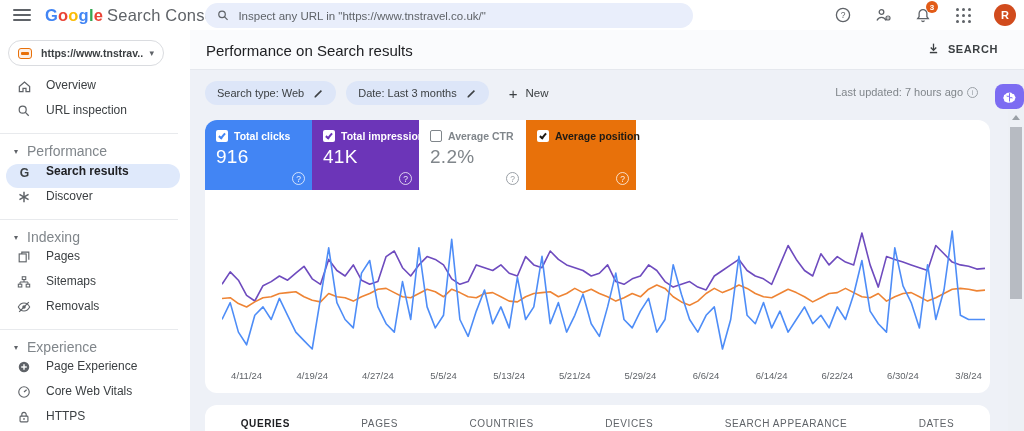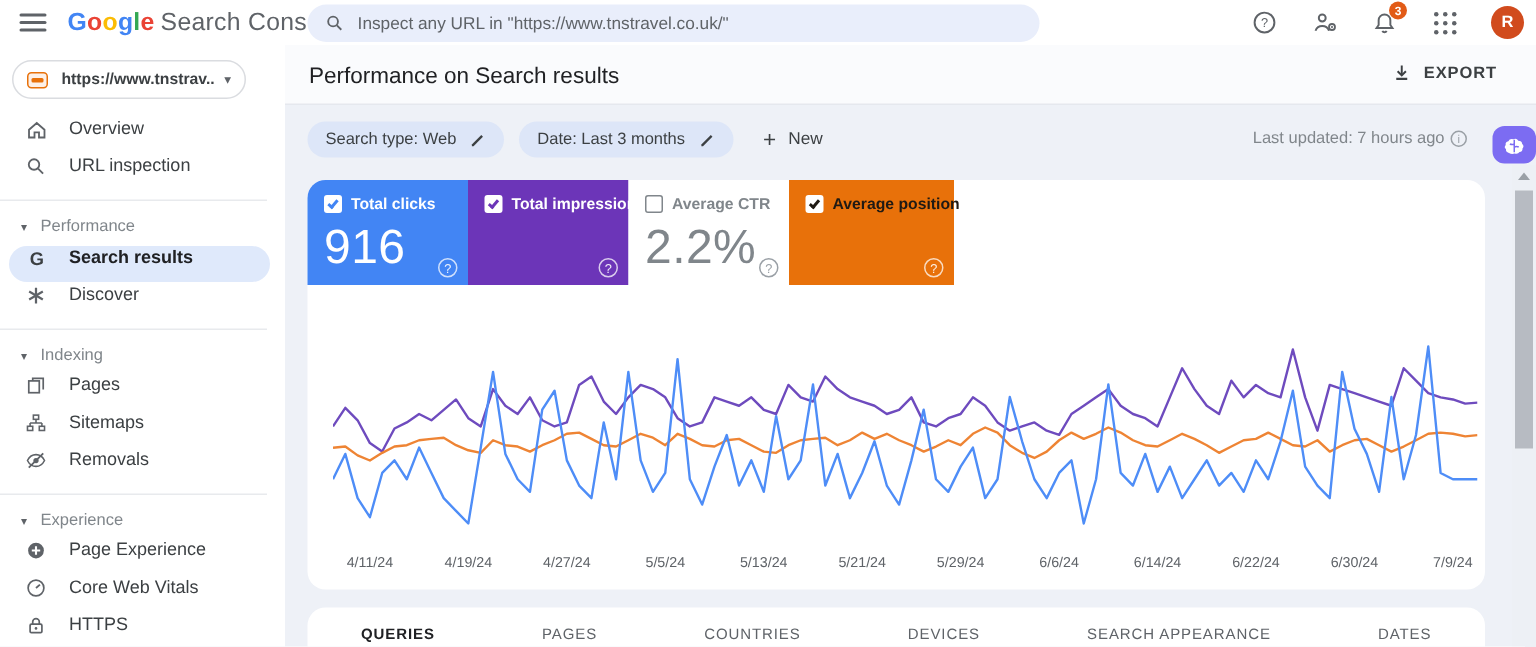--- a/index.html
+++ b/index.html
@@ -31,21 +31,21 @@
   .prop-ic::after { content:""; position:absolute; left:2px; top:3px; right:2px; height:3px; background:#e8710a; border-radius:1px; }
   .property .plabel { font-size:10.5px; font-weight:700; color:#3c4043; margin:0 6px 0 9px; white-space:nowrap; overflow:hidden; }
   .caret { color:#5f6368; font-size:9px; margin-left:auto; }
   .nav-item { height:25px; display:flex; align-items:flex-start; padding-left:16px; cursor:pointer; }
   .nav-item .nicon { width:16px; height:16px; flex:none; display:flex; align-items:center; justify-content:center; }
   .nav-item .nlabel { font-size:12px; color:#3c4043; margin-left:14px; white-space:nowrap; }
   .nav-item.active { background:#dfe9fb; border-radius:14px; margin:1px 10px 1px 6px; height:24px; padding-left:10px; }
   .nav-item.active .nlabel { color:#202124; font-weight:700; }
   .section-head { height:24px; display:flex; align-items:center; padding-left:14px; cursor:pointer; }
   .section-head .tri { font-size:8px; color:#5f6368; }
-  .section-head .slabel { font-size:11px; color:#80868b; margin-left:9px; }
+  .section-head .slabel { font-size:14px; color:#80868b; margin-left:9px; }
   .sdivider { height:1px; background:#e8eaed; margin:5px 12px 5px 0; }
 
   
   .titleband { position:absolute; left:190px; top:30px; width:834px; height:40px; background:#fafbfd; border-bottom:1px solid #e5e8ee; z-index:3; }
   .page-title { position:absolute; left:16px; top:12px; font-size:15px; color:#202124; }
   .export { position:absolute; right:26px; top:12px; display:flex; align-items:center; gap:8px; cursor:pointer; }
   .export span { font-size:11px; font-weight:700; letter-spacing:.6px; color:#3c4043; }
   .content { position:absolute; left:190px; top:70px; width:834px; height:361px; background:#eef1f7;padding-left:12px; }
 
   .chips-row { position:absolute; left:15px; top:11px; display:flex; align-items:center; gap:10px; }
@@ -62,21 +62,21 @@
   
   .panel1 { position:absolute; left:15px; top:50px; width:785px; height:273px; background:#fff; border-radius:12px; }
   .cards { position:absolute; left:0; top:0; height:70px; display:flex; }
   .metric-card { width:107px; height:70px; position:relative; padding:10px 0 0 11px; cursor:pointer; }
   .metric-card.first { border-radius:12px 0 0 0; }
   .metric-card .crow { display:flex; align-items:center; gap:6px; }
   .cbox { width:12px; height:12px; border-radius:2px; background:#fff; display:flex; align-items:center; justify-content:center; flex:none; }
   .cbox .chk { width:4px; height:7px; border-right:2px solid; border-bottom:2px solid; transform:rotate(40deg); margin-top:-2px; }
   .cbox.empty { background:transparent; border:1.5px solid #80868b; }
   .clabel { font-size:10.5px; font-weight:700; white-space:nowrap; }
-  .cvalue { font-size:32px; margin-top:4px; letter-spacing:.3px; }
+  .cvalue { font-size:19px; margin-top:4px; letter-spacing:.3px; }
   .chelp { position:absolute; right:7px; bottom:5px; width:13px; height:13px; border-radius:50%; font-size:8.5px; display:flex; align-items:center; justify-content:center; border:1px solid rgba(255,255,255,.75); color:rgba(255,255,255,.9); cursor:pointer; }
   .chelp.gray { border-color:#9aa0a6; color:#9aa0a6; }
 
   .chart-wrap { position:absolute; left:17px; top:105px; width:763px; height:140px; }
   .x-axis { position:absolute; left:17px; top:234px; width:763px; height:14px; }
   .x-axis span { position:absolute; transform:translateX(-50%); font-size:9.5px; color:#5f6368; white-space:nowrap;margin-top:16px; }
 
   
   .panel2 { position:absolute; left:15px; top:335px; width:785px; height:60px; background:#fff; border-radius:12px 12px 0 0; }
   .tabs { display:flex; justify-content:space-around; padding-top:13px; }
@@ -283,21 +283,21 @@
   </div>
 
   <div class="titleband">
     <div class="page-title">Performance on Search results</div>
     <div class="export">
       <svg width="13" height="13" viewBox="0 0 16 16">
           <line x1="8" y1="2" x2="8" y2="9.5" stroke="#3c4043" stroke-width="1.6"></line>
           <path d="M4.6 6.8 L8 10.2 L11.4 6.8" fill="none" stroke="#3c4043" stroke-width="1.6"></path>
           <line x1="3.5" y1="13" x2="12.5" y2="13" stroke="#3c4043" stroke-width="1.8"></line>
         </svg>
-      <span>EXPORT</span>
+      <span>SEARCH</span>
     </div>
   </div>
 
   <div class="content">
 
     <div class="chips-row">
       <div class="chip">
         <span>Search type: Web</span>
         <svg width="11" height="11" viewBox="0 0 14 14">
             <path d="M2 10.6 V12 H3.4 L11.4 4 L10 2.6 Z" fill="#3c4043"></path>
@@ -334,20 +334,21 @@
           <span class="chelp">?</span>
         </div>
 
         <div class="metric-card" style="background: rgb(108, 53, 184);">
           <div class="crow">
               <span class="cbox">
                 <span class="chk" style="color: rgb(108, 53, 184);"></span>
               </span>
               <span class="clabel" style="color: rgb(255, 255, 255);">Total impressions</span>
             </div>
+          <div class="cvalue" style="color: rgb(255, 255, 255);">41K</div>
           <span class="chelp">?</span>
         </div>
 
         <div class="metric-card" style="background: rgb(255, 255, 255);">
           <div class="crow">
               <span class="cbox empty"></span>
               <span class="clabel" style="color: rgb(128, 134, 139);">Average CTR</span>
             </div>
           <div class="cvalue" style="color: rgb(128, 134, 139);">2.2%</div>
           <span class="chelp gray">?</span>
@@ -377,21 +378,21 @@
           <span style="left: 11.828%;">4/19/24</span>
           <span style="left: 20.4301%;">4/27/24</span>
           <span style="left: 29.0323%;">5/5/24</span>
           <span style="left: 37.6344%;">5/13/24</span>
           <span style="left: 46.2366%;">5/21/24</span>
           <span style="left: 54.8387%;">5/29/24</span>
           <span style="left: 63.4409%;">6/6/24</span>
           <span style="left: 72.043%;">6/14/24</span>
           <span style="left: 80.6452%;">6/22/24</span>
           <span style="left: 89.2473%; text-align: right;">6/30/24</span>
-          <span style="left: 97.8495%;">7/9/24</span>
+          <span style="left: 97.8495%;">3/8/24</span>
         </div>
     </div>
 
     <div class="panel2">
       <div class="tabs">
         <span class="tab active">QUERIES</span>
         <span class="tab">PAGES</span>
         <span class="tab">COUNTRIES</span>
         <span class="tab">DEVICES</span>
         <span class="tab">SEARCH APPEARANCE</span>

